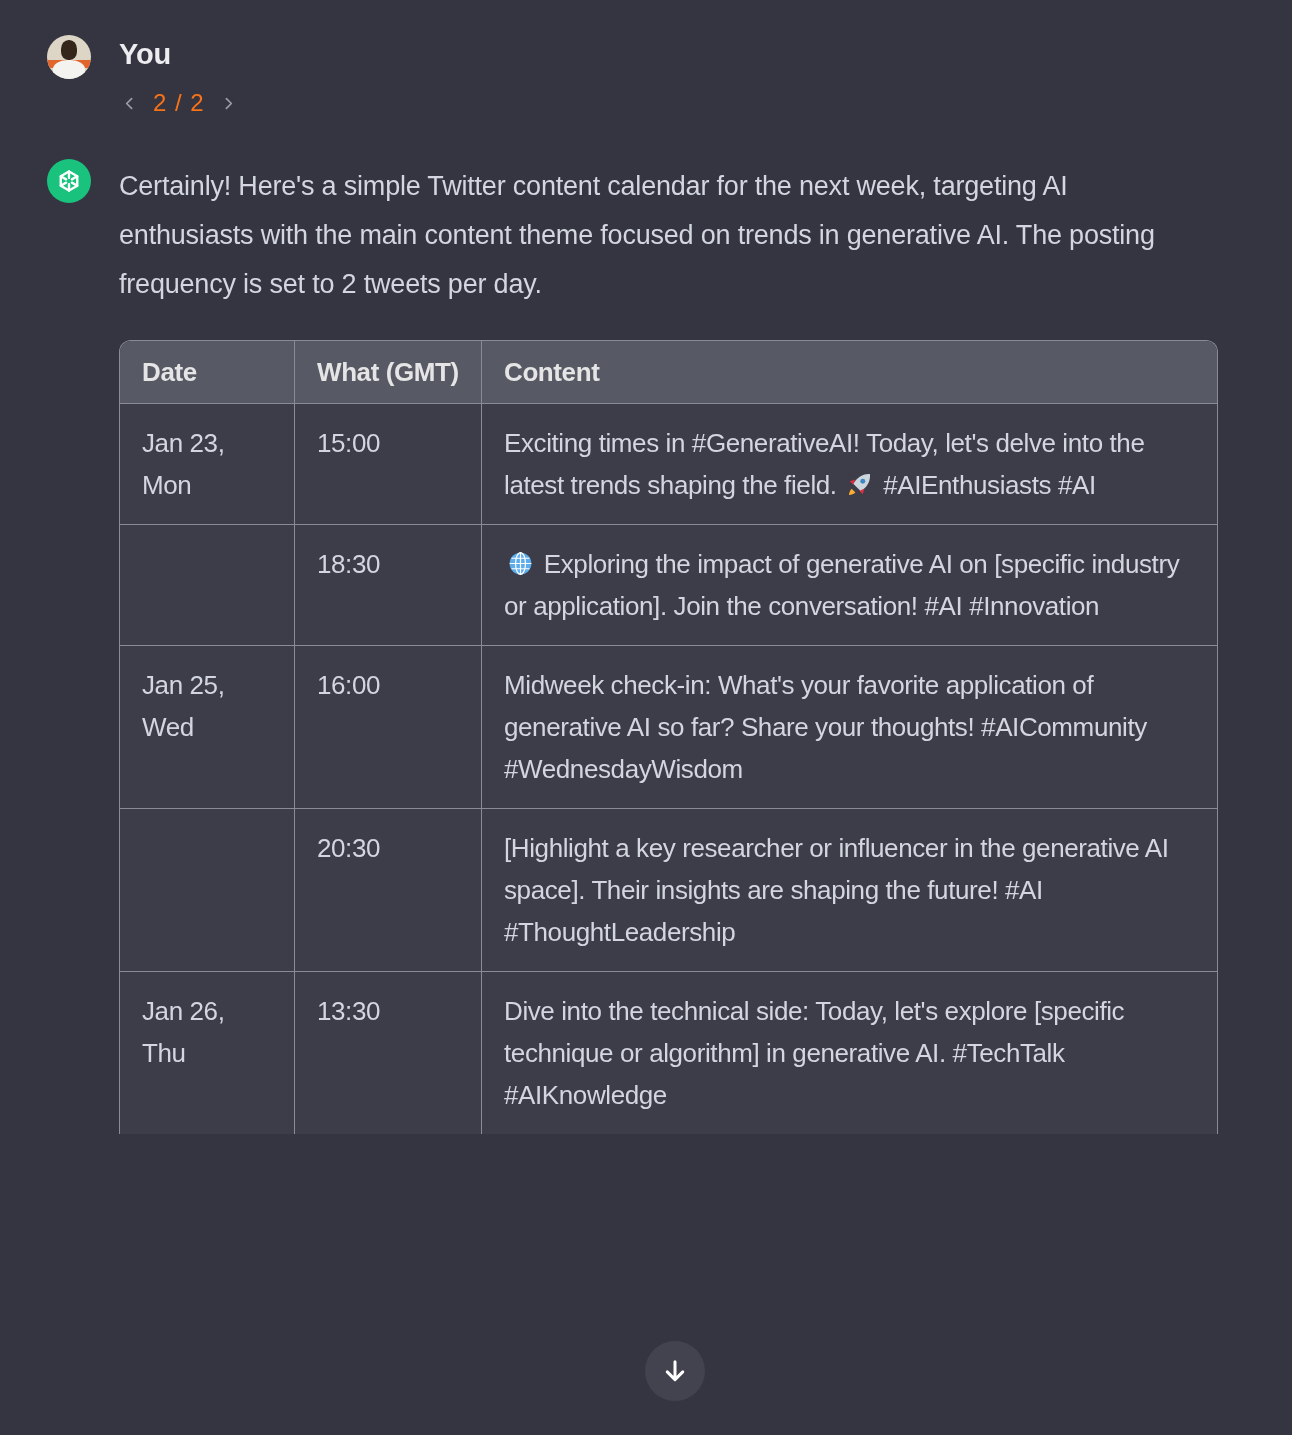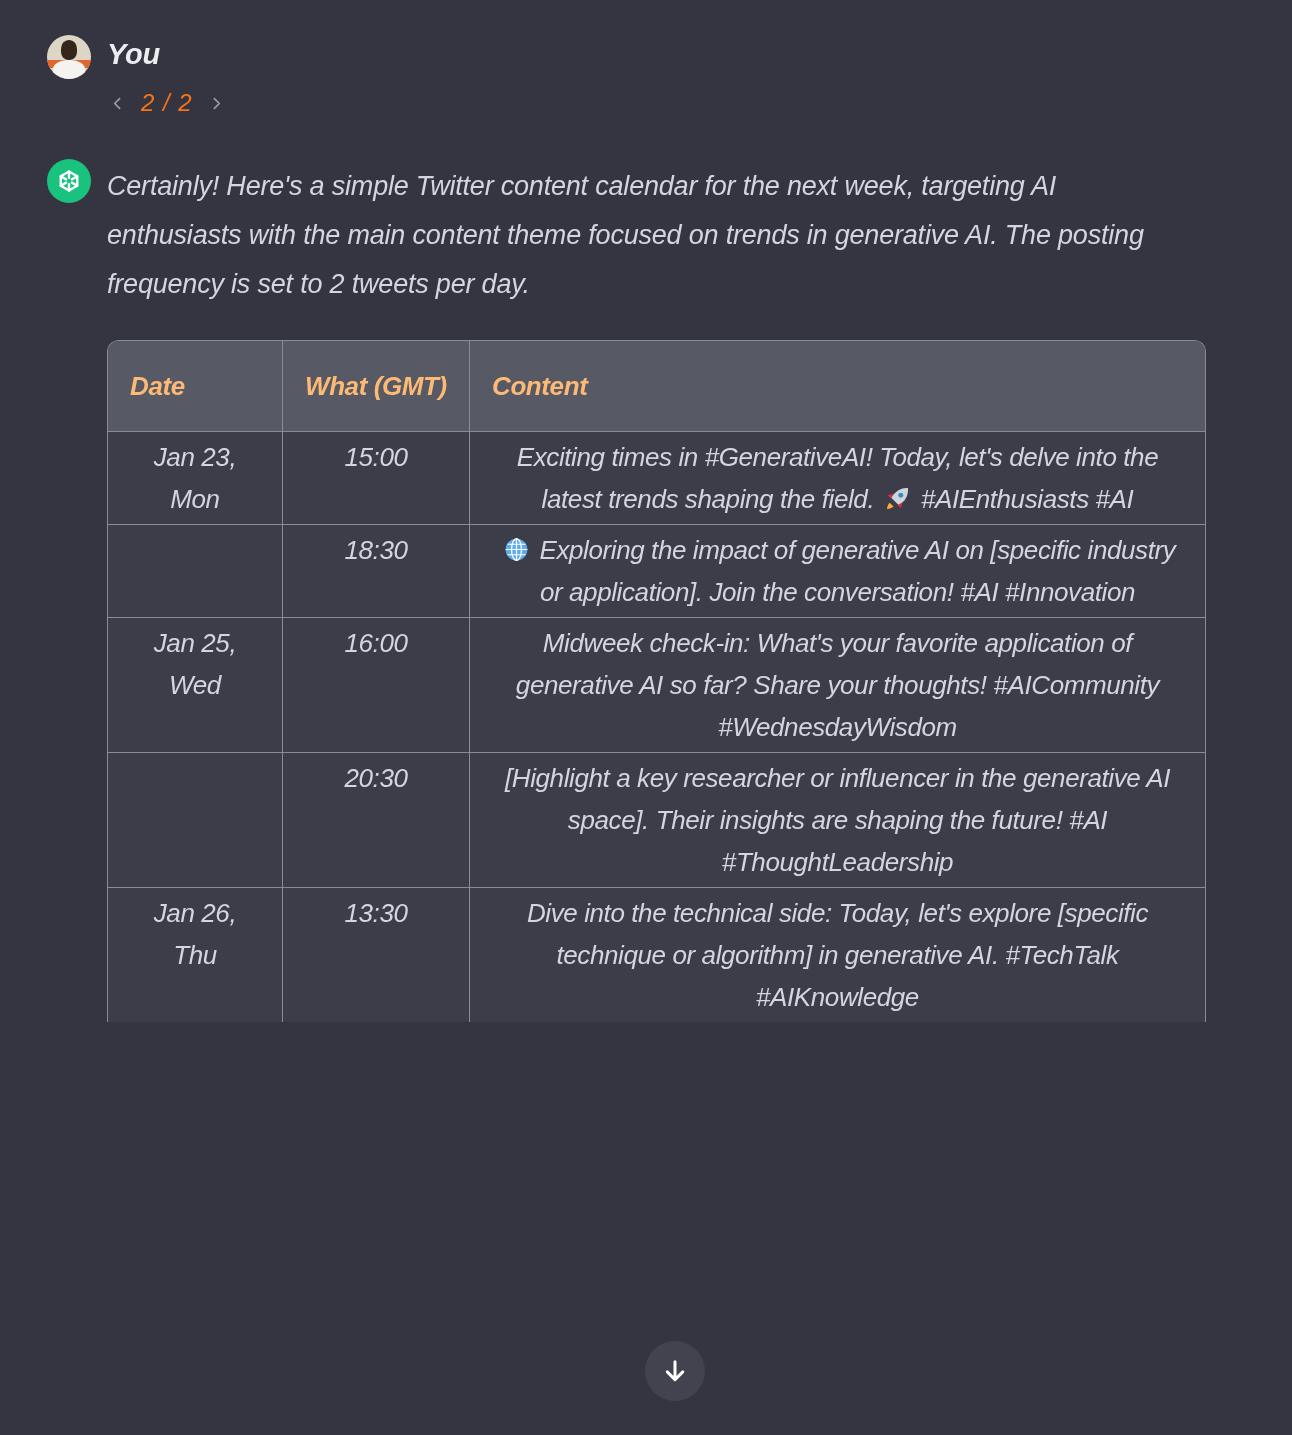--- a/index.html
+++ b/index.html
@@ -2,21 +2,21 @@
 <html><head>
 <meta charset="utf-8">
 <style>
   html,body { margin:0; padding:0; background:#343541; }
   .page {
     position:relative; width:1292px; height:1435px;
     background:#343541; overflow:hidden;
     font-family:"Liberation Sans", sans-serif;
     color:#ECECF1;
   }
-  .message { display:flex; gap:16px; padding-left:47px;font-style:italic; }
+  .message { display:flex; gap:28px; padding-left:47px; }
   .user-block { padding-top:32px; }
   .assistant-block { margin-top:36px; }
 
   
   .avatar { width:44px; height:44px; flex-shrink:0; margin-top:3px;
             border-radius:50%; position:relative; overflow:hidden; }
   .user-avatar { background:#ddd5c6; }
   .user-avatar .stripe { position:absolute; left:0; top:57%; width:100%; height:17%; background:#e0662d; }
   .user-avatar .shirt  { position:absolute; left:14%; top:56%; width:72%; height:46%; background:#f4f3ef; border-radius:45% 45% 0 0; }
   .user-avatar .head   { position:absolute; left:31%; top:12%; width:38%; height:44%; background:#35261b; border-radius:46% 46% 42% 42%; }
@@ -40,24 +40,24 @@
     border:1px solid #898b99; border-bottom:none;
     border-radius:12px 12px 0 0; overflow:hidden; }
   table { width:1097px; border-collapse:separate; border-spacing:0; table-layout:fixed; }
   th, td {
     font-size:26px; letter-spacing:-0.4px; line-height:42px;
     text-align:left; font-weight:400;
     border-right:1px solid #898b99; border-bottom:1px solid #898b99;
   }
   th:last-child, td:last-child { border-right:none;margin-top:44px; }
   th {
-    background:#575965; color:#fdba74; font-weight:700;
-    vertical-align:bottom; padding:24px 22px;
+    background:#575965; color:#e5e5e5; font-weight:700;
+    vertical-align:bottom; padding:10px 22px;
   }
-  td { background:#3C3D49; color:#D3D6DE; vertical-align:top; padding:4px 22px;text-align:center; }
+  td { background:#3C3D49; color:#D3D6DE; vertical-align:top; padding:18px 22px; }
   .col-date { width:130px; }
   .col-time { width:142px; }
   tr:last-child td { border-bottom:none; }
 
   .emoji { width:27px; height:27px; display:inline-block; vertical-align:-4px; margin:0 3px; }
 
   
   .scroll-down {
     position:absolute; left:645px; top:1341px; width:60px; height:60px;
     border-radius:50%; border:none; cursor:pointer;

